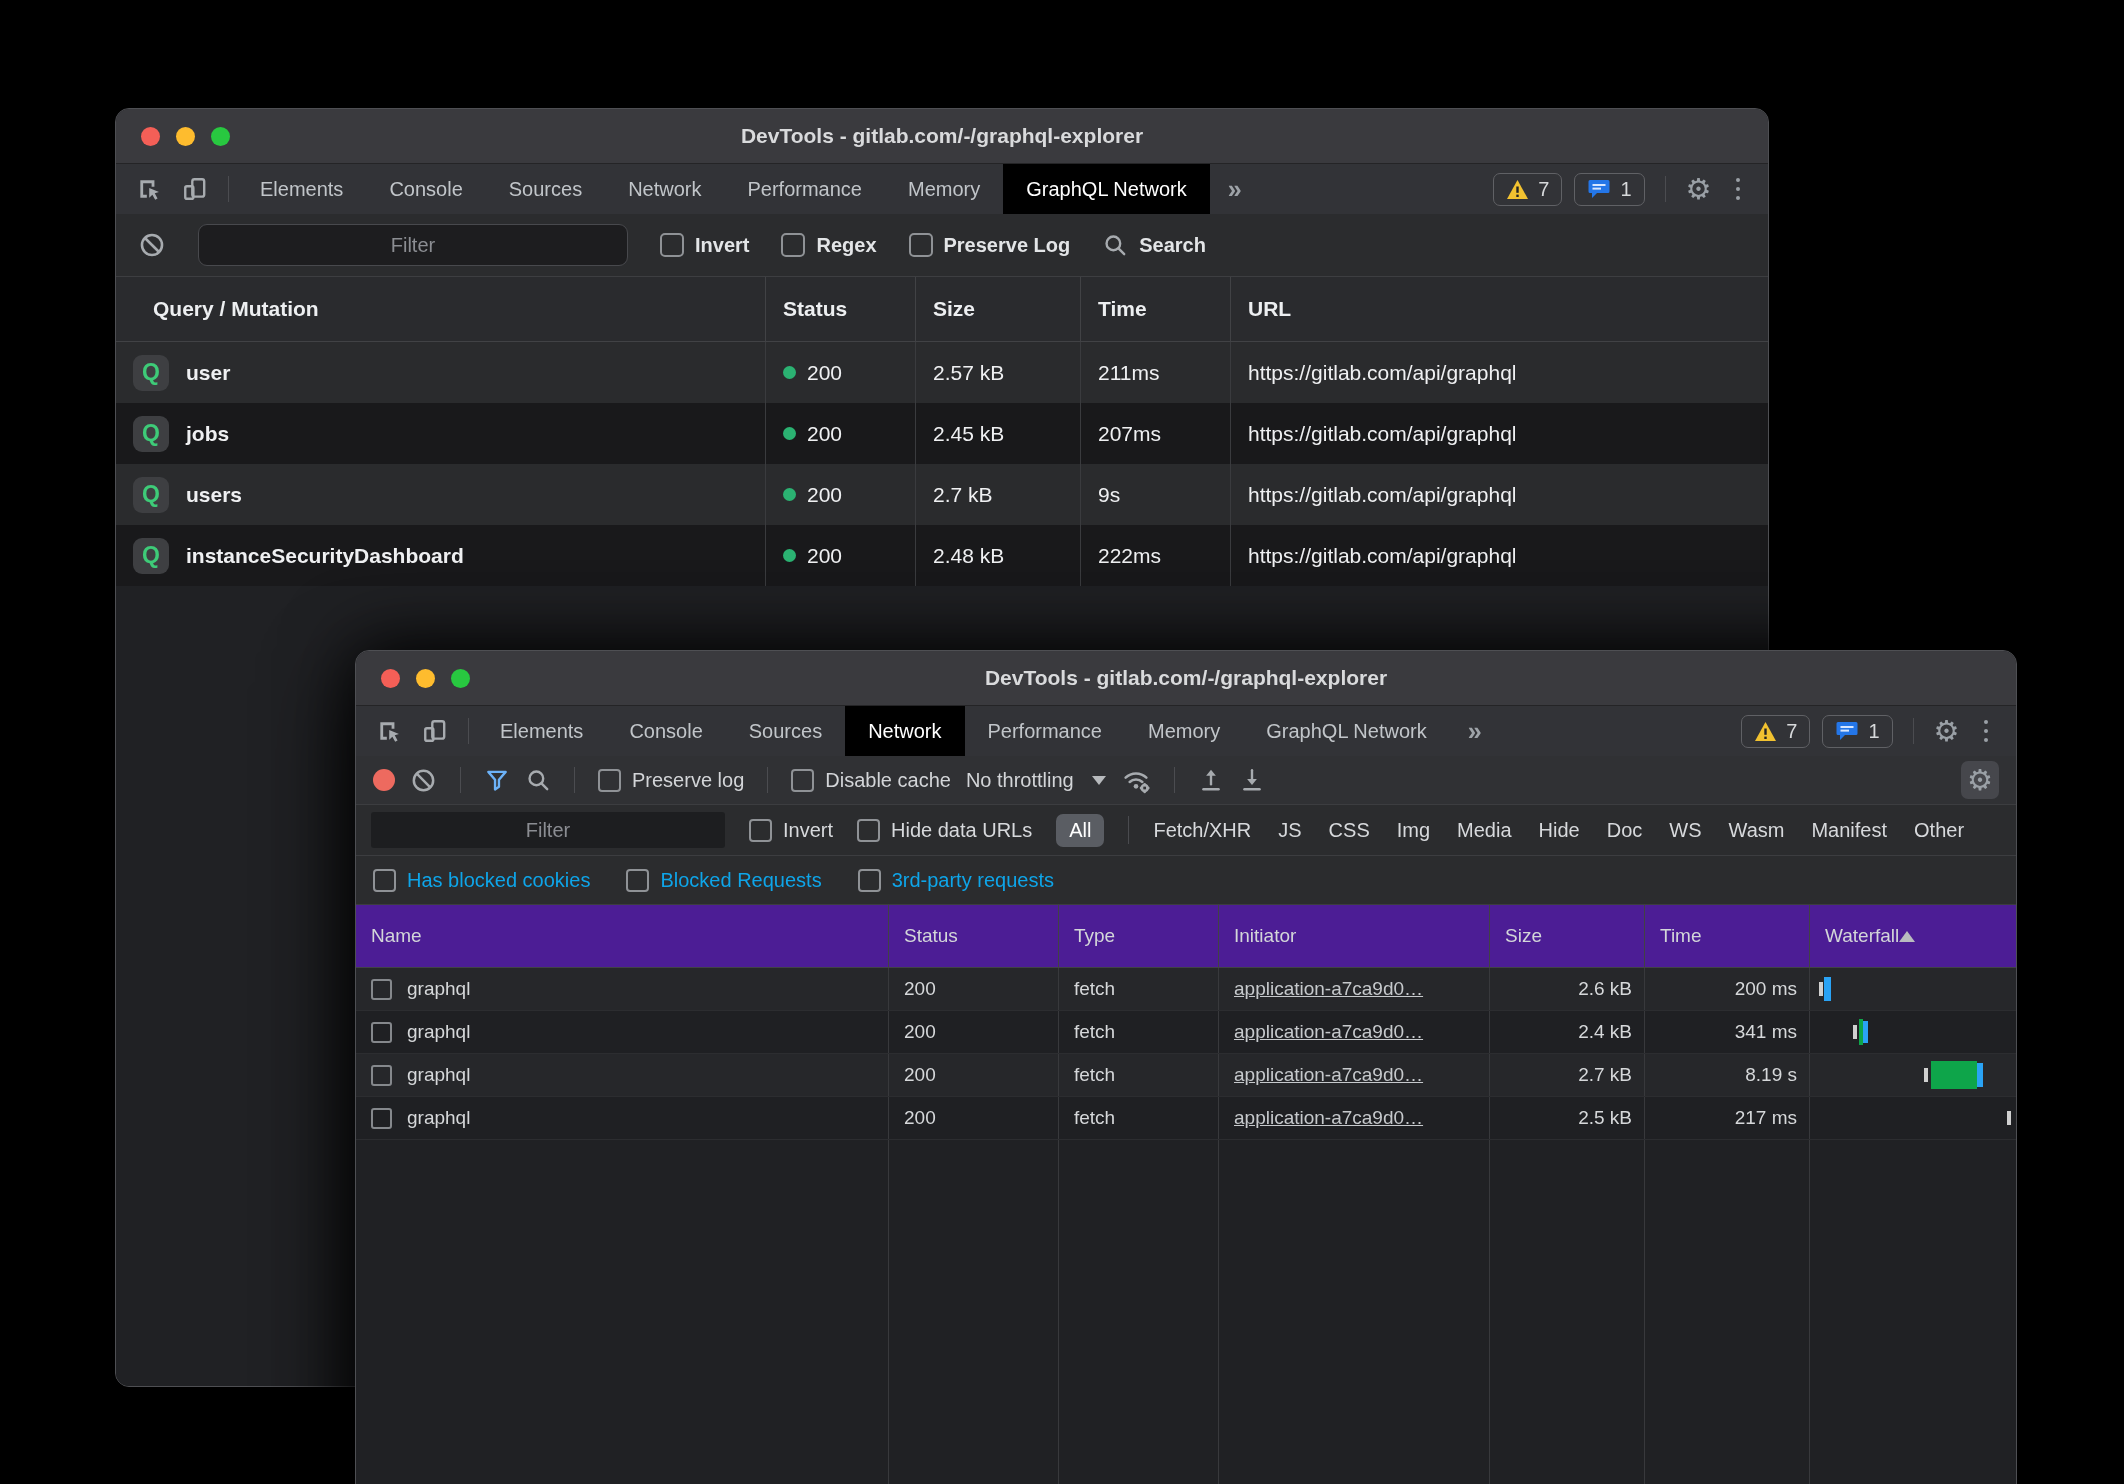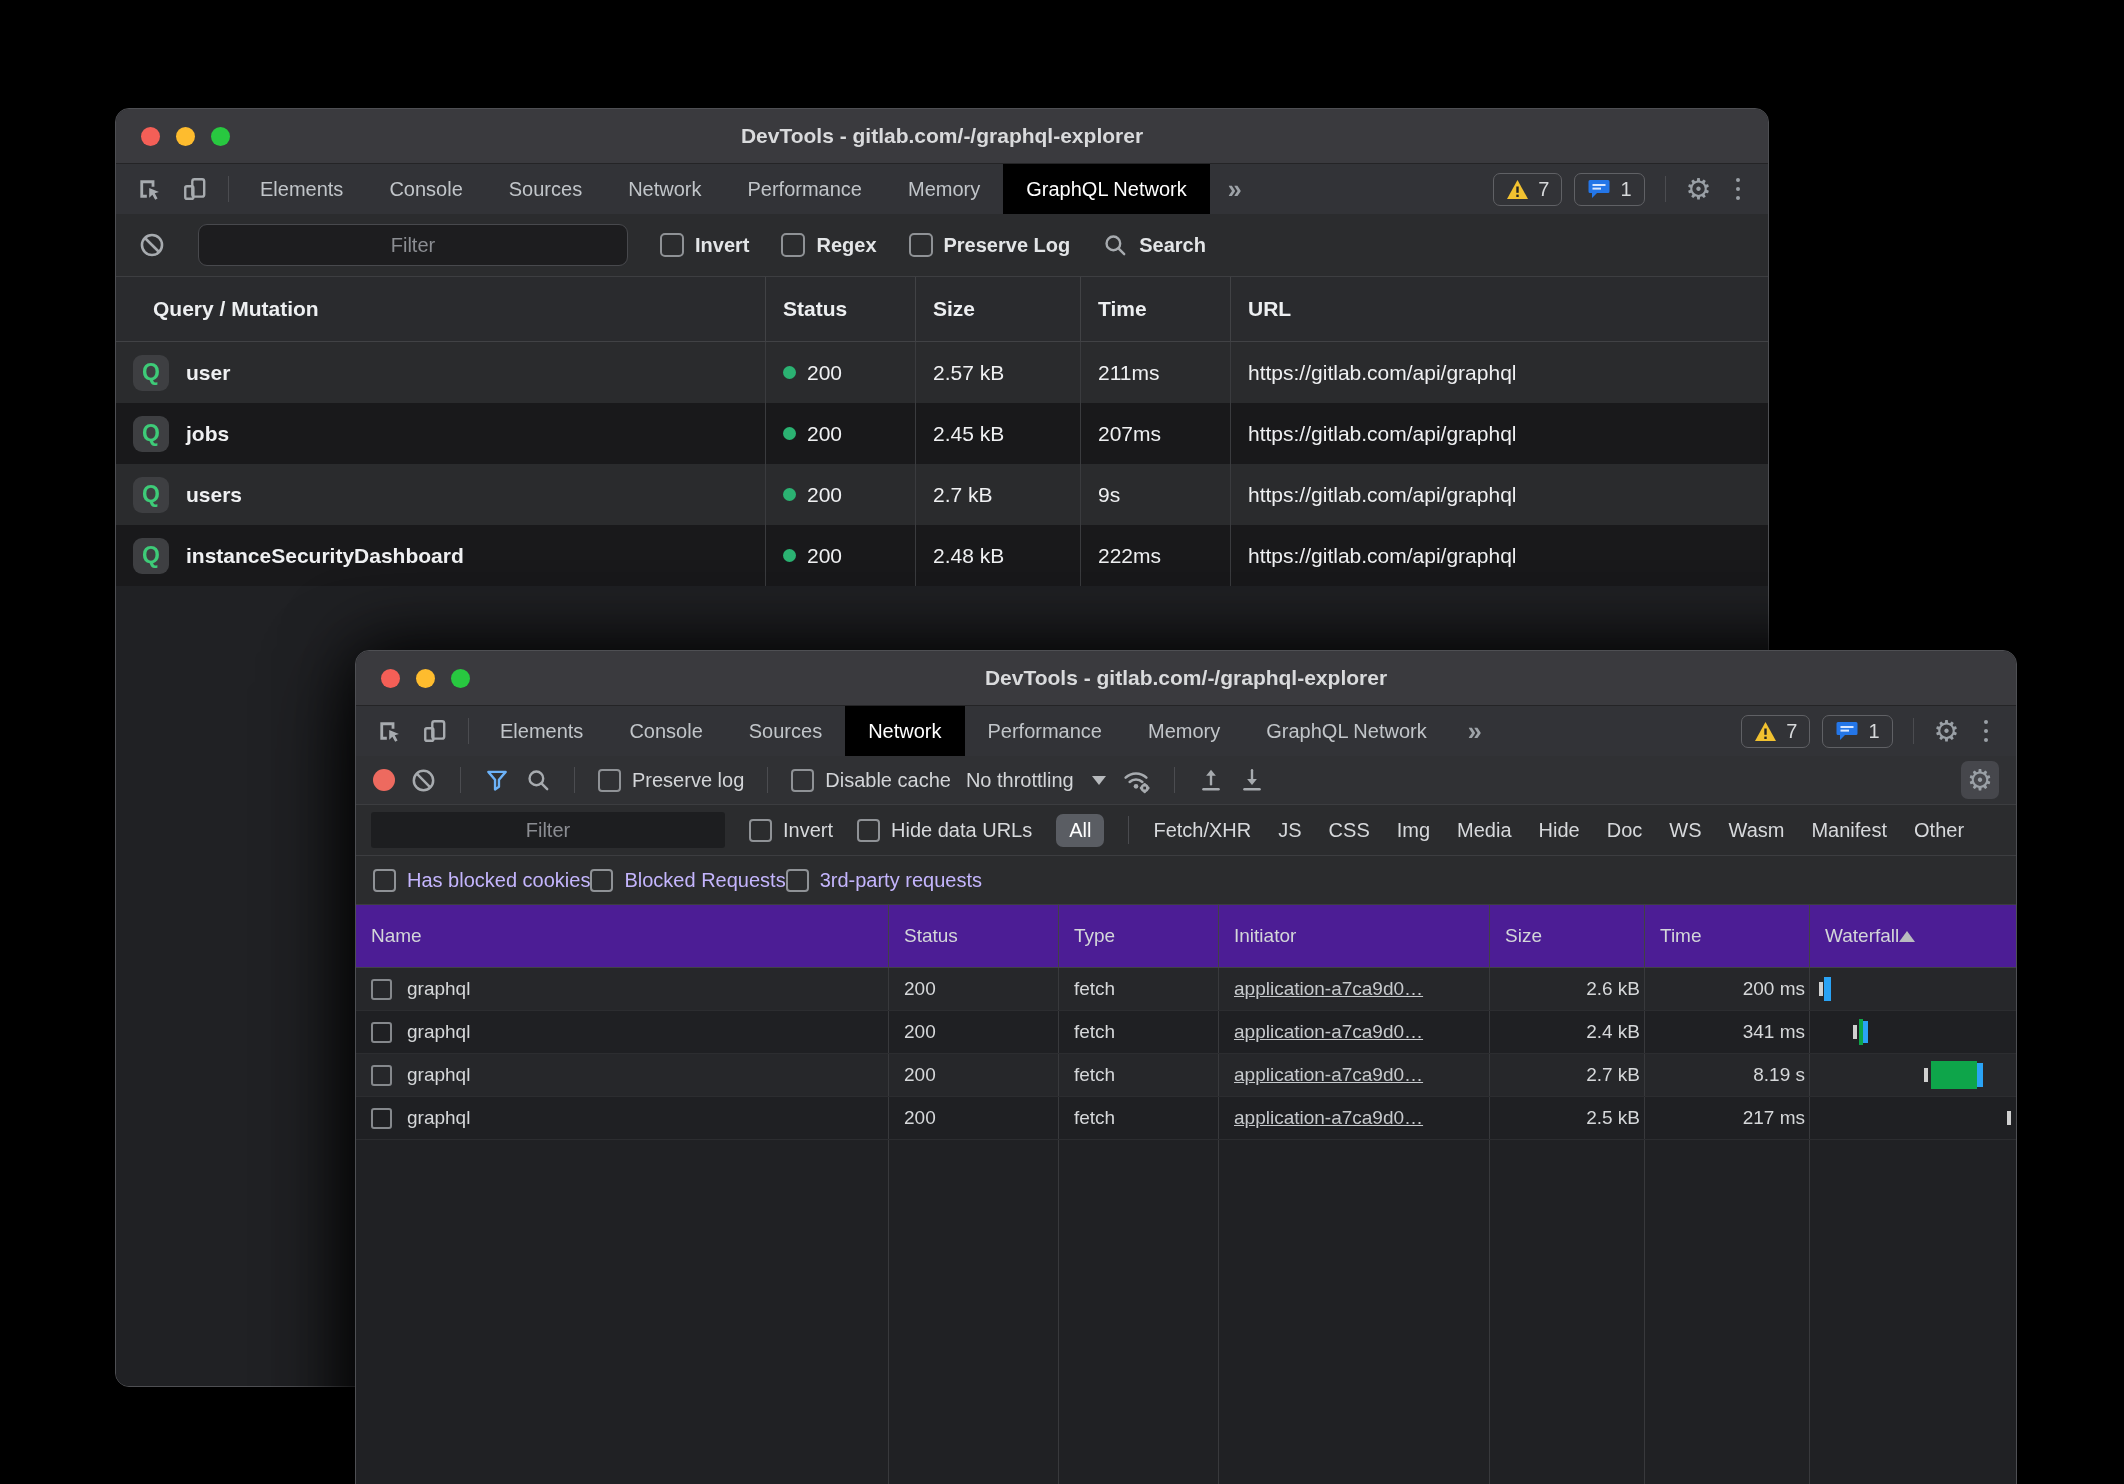--- a/index.html
+++ b/index.html
@@ -78,39 +78,39 @@
     display:flex;align-items:center;justify-content:center;}
 
   
   .net-filterrow{height:50px;background:#2b2c2e;display:flex;align-items:center;gap:24px;
     padding:0 15px;border-bottom:1px solid #3c3d40;color:#d7d9dc;font-size:20px;flex:none;white-space:nowrap;}
   .net-filter-input{width:328px;height:36px;background:#1d1e20;border:none;border-radius:3px;
     color:#e6e7e9;padding:0 13px;font-size:20px;font-family:inherit;}
   .pill{background:#5a5d63;color:#fff;border-radius:7px;padding:5px 13px;}
   .typesep{width:1px;height:28px;background:#4a4b4f;flex:none;}
   .typelist{display:flex;align-items:center;gap:27px;}
-  .net-cbrow{height:48px;background:#2b2c2e;display:flex;align-items:center;
-    padding:0 17px;border-bottom:1px solid #3c3d40;color:#c4b5fd;font-size:20px;flex:none;}
+  .net-cbrow{height:48px;background:#2b2c2e;display:flex;align-items:center;gap:36px;
+    padding:0 17px;border-bottom:1px solid #3c3d40;color:#0ea5e9;font-size:20px;flex:none;}
   .cbbox-sm{width:19px;height:19px;border:2px solid #8f9296;border-radius:4px;flex:none;}
 
   
   .net-grid{display:grid;grid-template-columns:533px 170px 160px 271px 155px 165px 1fr;}
   .net-header{height:62px;background:#4c1d95;border-bottom:1px solid #414245;color:#d3d6d9;font-size:19px;flex:none;}
   .net-header .cell{display:flex;align-items:center;padding-left:15px;border-right:1px solid #414245;}
   .net-header .cell:last-child{border-right:none;padding-right:16px;}
   .sort-asc{width:0;height:0;border-left:8px solid transparent;border-right:8px solid transparent;
     border-bottom:11px solid #b9bcbf;}
   .net-row{height:42px;font-size:19px;color:#d6d8da;flex:none;border-bottom:1px solid #2c2d30;}
   .net-row.odd{background:#26272a;}
   .net-row.even{background:#1f2023;}
   .net-row .cell{display:flex;align-items:center;padding-left:15px;border-right:1px solid #38393c;overflow:hidden;}
   .net-row .cell:last-child{border-right:none;}
   .net-name{gap:15px;}
   .rowcb{width:17px;height:17px;border:2px solid #85888c;border-radius:3px;flex:none;}
-  .num{justify-content:flex-end;padding-right:4px;padding-left:0;}
+  .num{justify-content:flex-end;padding-right:12px;padding-left:0;}
   .initiator{text-decoration:underline;color:#c6c9cc;white-space:nowrap;}
   .wfcell{position:relative;padding:0 !important;}
   .wf-seg{position:absolute;top:50%;transform:translateY(-50%);}
   .wf-tick{background:#d0d0d0;}
   .wf-green{background:#0ea54a;}
   .wf-blue{background:#2aa3f5;}
   .net-empty{flex:1;}
   .net-empty .ecell{border-right:1px solid #38393c;background:#202124;}
   .net-empty .ecell:last-child{border-right:none;}
 

